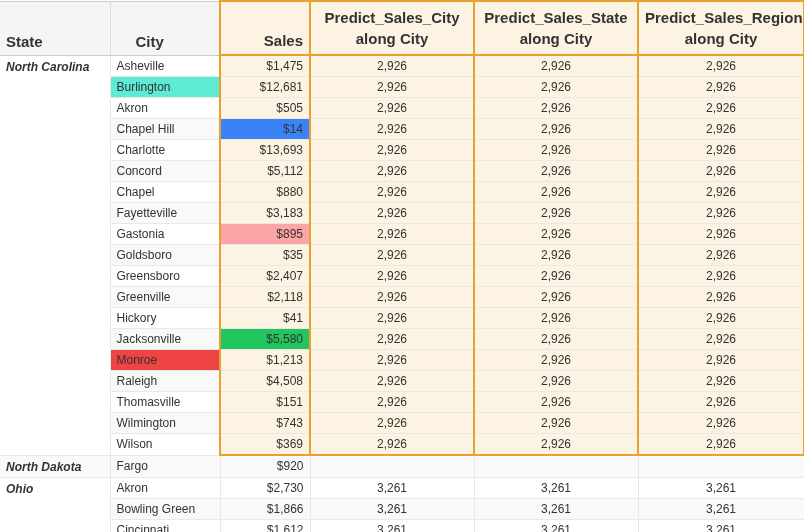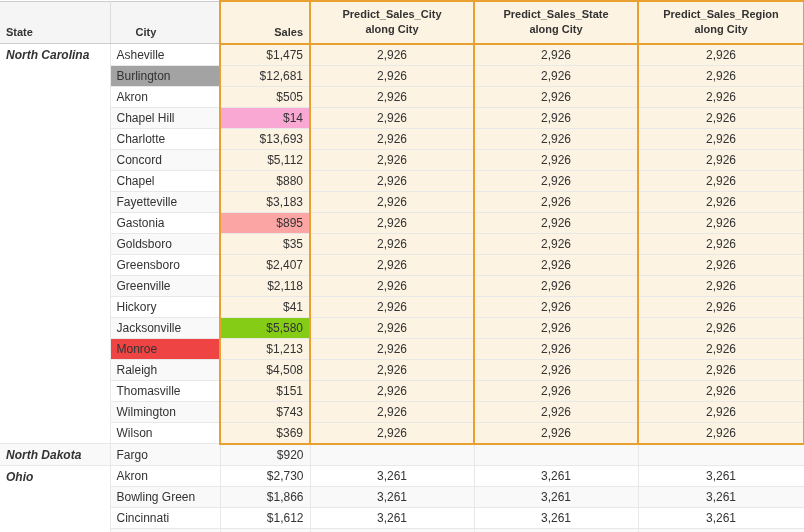--- a/index.html
+++ b/index.html
@@ -30,21 +30,21 @@
     col.col-pred2 { width: 164px; }
     col.col-pred3 { width: 166px; }
 
     thead tr th {
       background: #f5f5f5;
       border-bottom: 1px solid #ccc;
       border-right: 1px solid #ddd;
       padding: 5px 6px;
       text-align: left;
       font-weight: bold;
-      font-size: 11px;
+      font-size: 15px;
       vertical-align: bottom;
       position: sticky;
       top: 0;
       z-index: 2;
     }
     thead tr th.right { text-align: right; }
     thead tr th.center { text-align: center; }
 
     tbody tr td {
       padding: 3px 6px;
@@ -109,36 +109,36 @@
     <tbody id="table-body">
     <tr>
           <td class="state-cell" rowspan="19" style="background: rgb(255, 255, 255);">North Carolina</td>
           <td style="background: rgb(255, 255, 255);">Asheville</td>
           <td class="right" style="background: rgb(253, 243, 227); border-left: 2px solid rgb(232, 160, 48); border-right: 2px solid rgb(232, 160, 48); border-top: 2px solid rgb(232, 160, 48);">$1,475</td>
           <td class="center" style="background: rgb(253, 243, 227); border-left: 2px solid rgb(232, 160, 48); border-right: 2px solid rgb(232, 160, 48); border-top: 2px solid rgb(232, 160, 48);">2,926</td>
           <td class="center" style="background: rgb(253, 243, 227); border-left: 2px solid rgb(232, 160, 48); border-right: 2px solid rgb(232, 160, 48); border-top: 2px solid rgb(232, 160, 48);">2,926</td>
           <td class="center" style="background: rgb(253, 243, 227); border-left: 2px solid rgb(232, 160, 48); border-right: 2px solid rgb(232, 160, 48); border-top: 2px solid rgb(232, 160, 48);">2,926</td>
         </tr>
         <tr>
-          <td style="background: #a3a3a3; margin-left: 44px;">Burlington</td>
+          <td style="background: #5eead4; margin-left: 44px;">Burlington</td>
           <td class="right" style="background: rgb(253, 243, 227); border-left: 2px solid rgb(232, 160, 48); border-right: 2px solid rgb(232, 160, 48);">$12,681</td>
           <td class="center" style="background: rgb(253, 243, 227); border-left: 2px solid rgb(232, 160, 48); border-right: 2px solid rgb(232, 160, 48);">2,926</td>
           <td class="center" style="background: rgb(253, 243, 227); border-left: 2px solid rgb(232, 160, 48); border-right: 2px solid rgb(232, 160, 48);">2,926</td>
           <td class="center" style="background: rgb(253, 243, 227); border-left: 2px solid rgb(232, 160, 48); border-right: 2px solid rgb(232, 160, 48);">2,926</td>
         </tr>
         <tr>
           <td style="background: rgb(255, 255, 255);">Akron</td>
           <td class="right" style="background: rgb(253, 243, 227); border-left: 2px solid rgb(232, 160, 48); border-right: 2px solid rgb(232, 160, 48);">$505</td>
           <td class="center" style="background: rgb(253, 243, 227); border-left: 2px solid rgb(232, 160, 48); border-right: 2px solid rgb(232, 160, 48);">2,926</td>
           <td class="center" style="background: rgb(253, 243, 227); border-left: 2px solid rgb(232, 160, 48); border-right: 2px solid rgb(232, 160, 48);">2,926</td>
           <td class="center" style="background: rgb(253, 243, 227); border-left: 2px solid rgb(232, 160, 48); border-right: 2px solid rgb(232, 160, 48);">2,926</td>
         </tr>
         <tr>
           <td style="background: rgb(249, 249, 249);">Chapel Hill</td>
-          <td class="right" style="background: #f9a8d4; border-left: 2px solid rgb(232, 160, 48); border-right: 2px solid rgb(232, 160, 48); margin-left: 16px;">$14</td>
+          <td class="right" style="background: #3b82f6; border-left: 2px solid rgb(232, 160, 48); border-right: 2px solid rgb(232, 160, 48); margin-left: 16px;">$14</td>
           <td class="center" style="background: rgb(253, 243, 227); border-left: 2px solid rgb(232, 160, 48); border-right: 2px solid rgb(232, 160, 48);">2,926</td>
           <td class="center" style="background: rgb(253, 243, 227); border-left: 2px solid rgb(232, 160, 48); border-right: 2px solid rgb(232, 160, 48);">2,926</td>
           <td class="center" style="background: rgb(253, 243, 227); border-left: 2px solid rgb(232, 160, 48); border-right: 2px solid rgb(232, 160, 48);">2,926</td>
         </tr>
         <tr>
           <td style="background: rgb(255, 255, 255);">Charlotte</td>
           <td class="right" style="background: rgb(253, 243, 227); border-left: 2px solid rgb(232, 160, 48); border-right: 2px solid rgb(232, 160, 48);">$13,693</td>
           <td class="center" style="background: rgb(253, 243, 227); border-left: 2px solid rgb(232, 160, 48); border-right: 2px solid rgb(232, 160, 48);">2,926</td>
           <td class="center" style="background: rgb(253, 243, 227); border-left: 2px solid rgb(232, 160, 48); border-right: 2px solid rgb(232, 160, 48);">2,926</td>
           <td class="center" style="background: rgb(253, 243, 227); border-left: 2px solid rgb(232, 160, 48); border-right: 2px solid rgb(232, 160, 48);">2,926</td>
@@ -194,21 +194,21 @@
         </tr>
         <tr>
           <td style="background: rgb(255, 255, 255);">Hickory</td>
           <td class="right" style="background: rgb(253, 243, 227); border-left: 2px solid rgb(232, 160, 48); border-right: 2px solid rgb(232, 160, 48); padding-left: 32px;">$41</td>
           <td class="center" style="background: rgb(253, 243, 227); border-left: 2px solid rgb(232, 160, 48); border-right: 2px solid rgb(232, 160, 48);">2,926</td>
           <td class="center" style="background: rgb(253, 243, 227); border-left: 2px solid rgb(232, 160, 48); border-right: 2px solid rgb(232, 160, 48);">2,926</td>
           <td class="center" style="background: rgb(253, 243, 227); border-left: 2px solid rgb(232, 160, 48); border-right: 2px solid rgb(232, 160, 48);">2,926</td>
         </tr>
         <tr>
           <td style="background: rgb(249, 249, 249);">Jacksonville</td>
-          <td class="right" style="background: #84cc16; border-left: 2px solid rgb(232, 160, 48); border-right: 2px solid rgb(232, 160, 48); margin-left: 32px;">$5,580</td>
+          <td class="right" style="background: #22c55e; border-left: 2px solid rgb(232, 160, 48); border-right: 2px solid rgb(232, 160, 48); margin-left: 32px;">$5,580</td>
           <td class="center" style="background: rgb(253, 243, 227); border-left: 2px solid rgb(232, 160, 48); border-right: 2px solid rgb(232, 160, 48);">2,926</td>
           <td class="center" style="background: rgb(253, 243, 227); border-left: 2px solid rgb(232, 160, 48); border-right: 2px solid rgb(232, 160, 48);">2,926</td>
           <td class="center" style="background: rgb(253, 243, 227); border-left: 2px solid rgb(232, 160, 48); border-right: 2px solid rgb(232, 160, 48);">2,926</td>
         </tr>
         <tr>
           <td style="background: #ef4444;">Monroe</td>
           <td class="right" style="background: rgb(253, 243, 227); border-left: 2px solid rgb(232, 160, 48); border-right: 2px solid rgb(232, 160, 48);">$1,213</td>
           <td class="center" style="background: rgb(253, 243, 227); border-left: 2px solid rgb(232, 160, 48); border-right: 2px solid rgb(232, 160, 48);">2,926</td>
           <td class="center" style="background: rgb(253, 243, 227); border-left: 2px solid rgb(232, 160, 48); border-right: 2px solid rgb(232, 160, 48);">2,926</td>
           <td class="center" style="background: rgb(253, 243, 227); border-left: 2px solid rgb(232, 160, 48); border-right: 2px solid rgb(232, 160, 48);">2,926</td>

